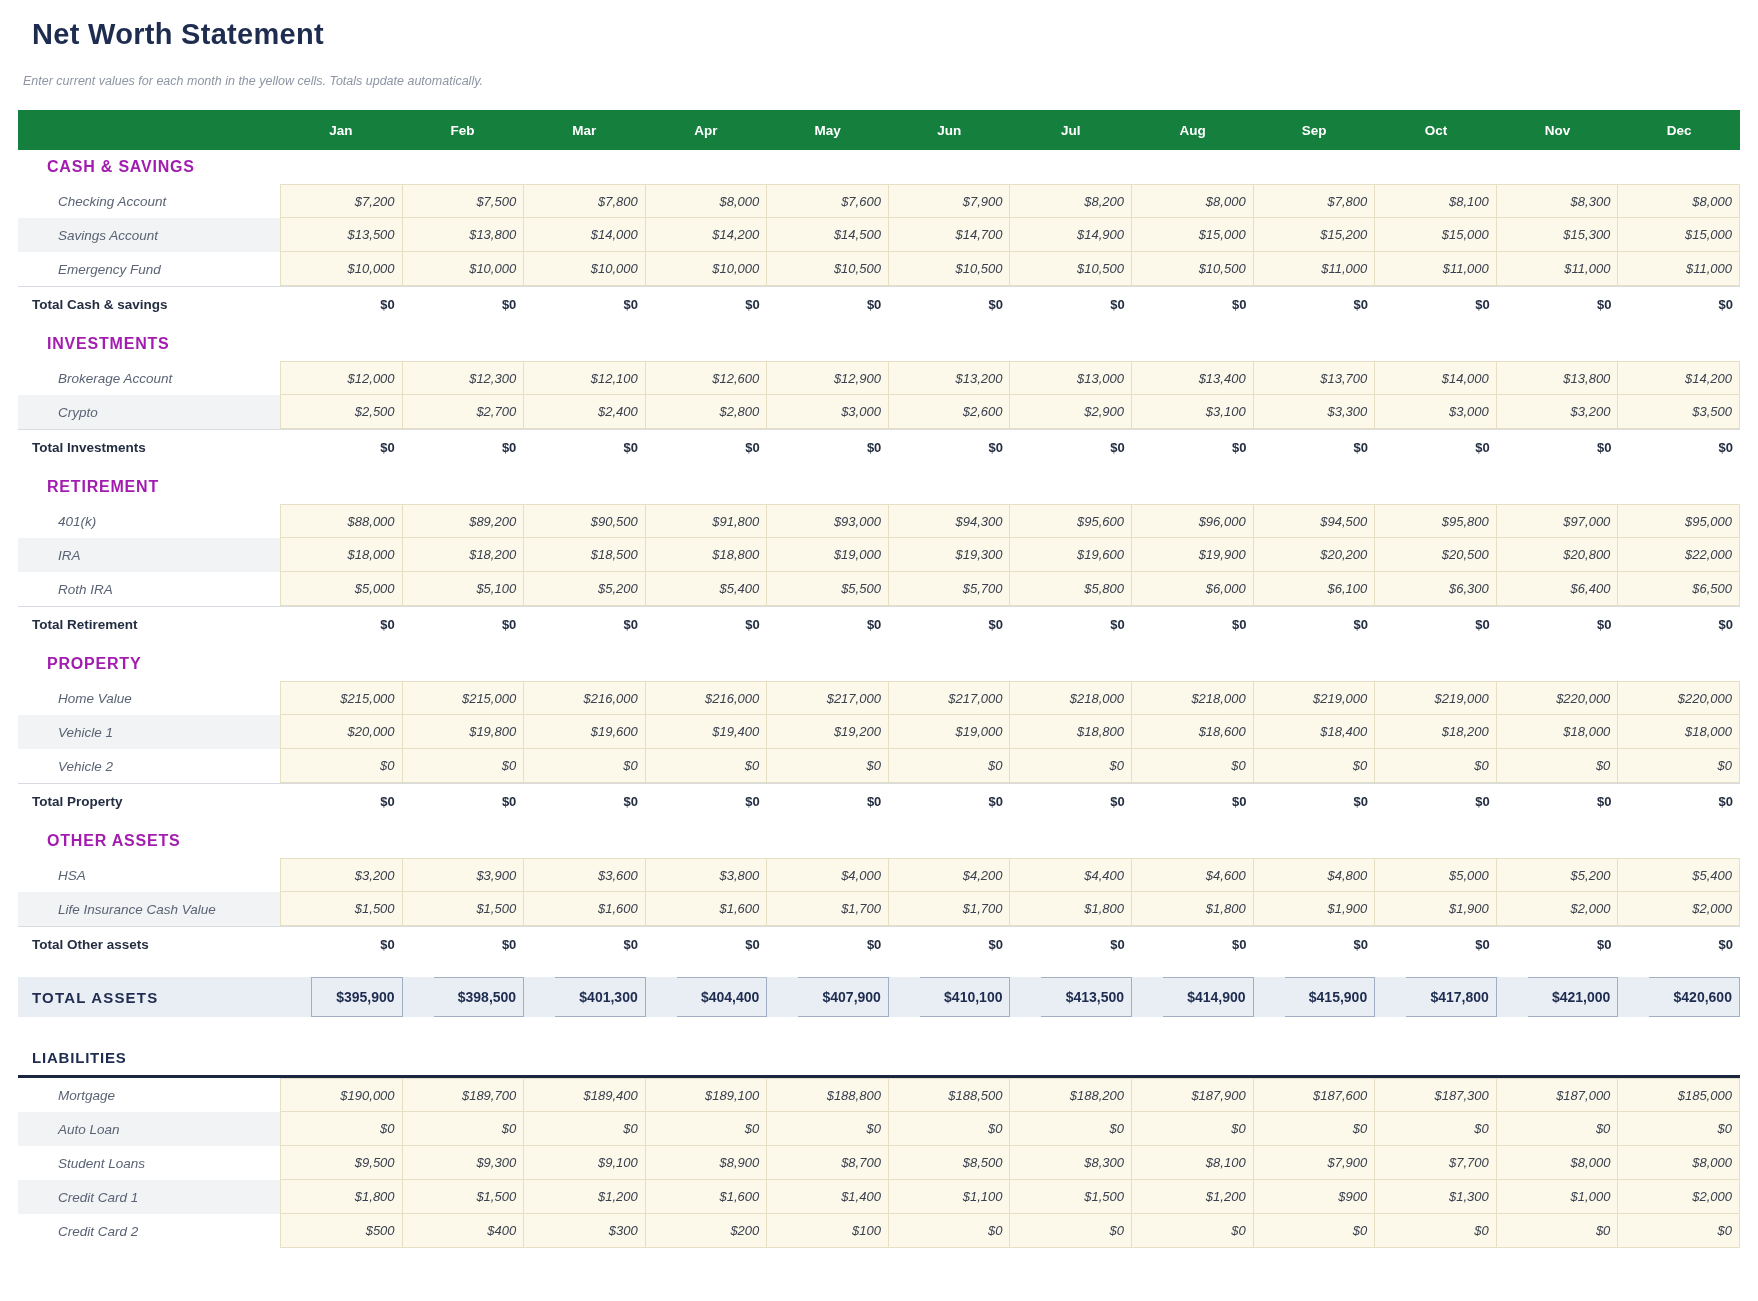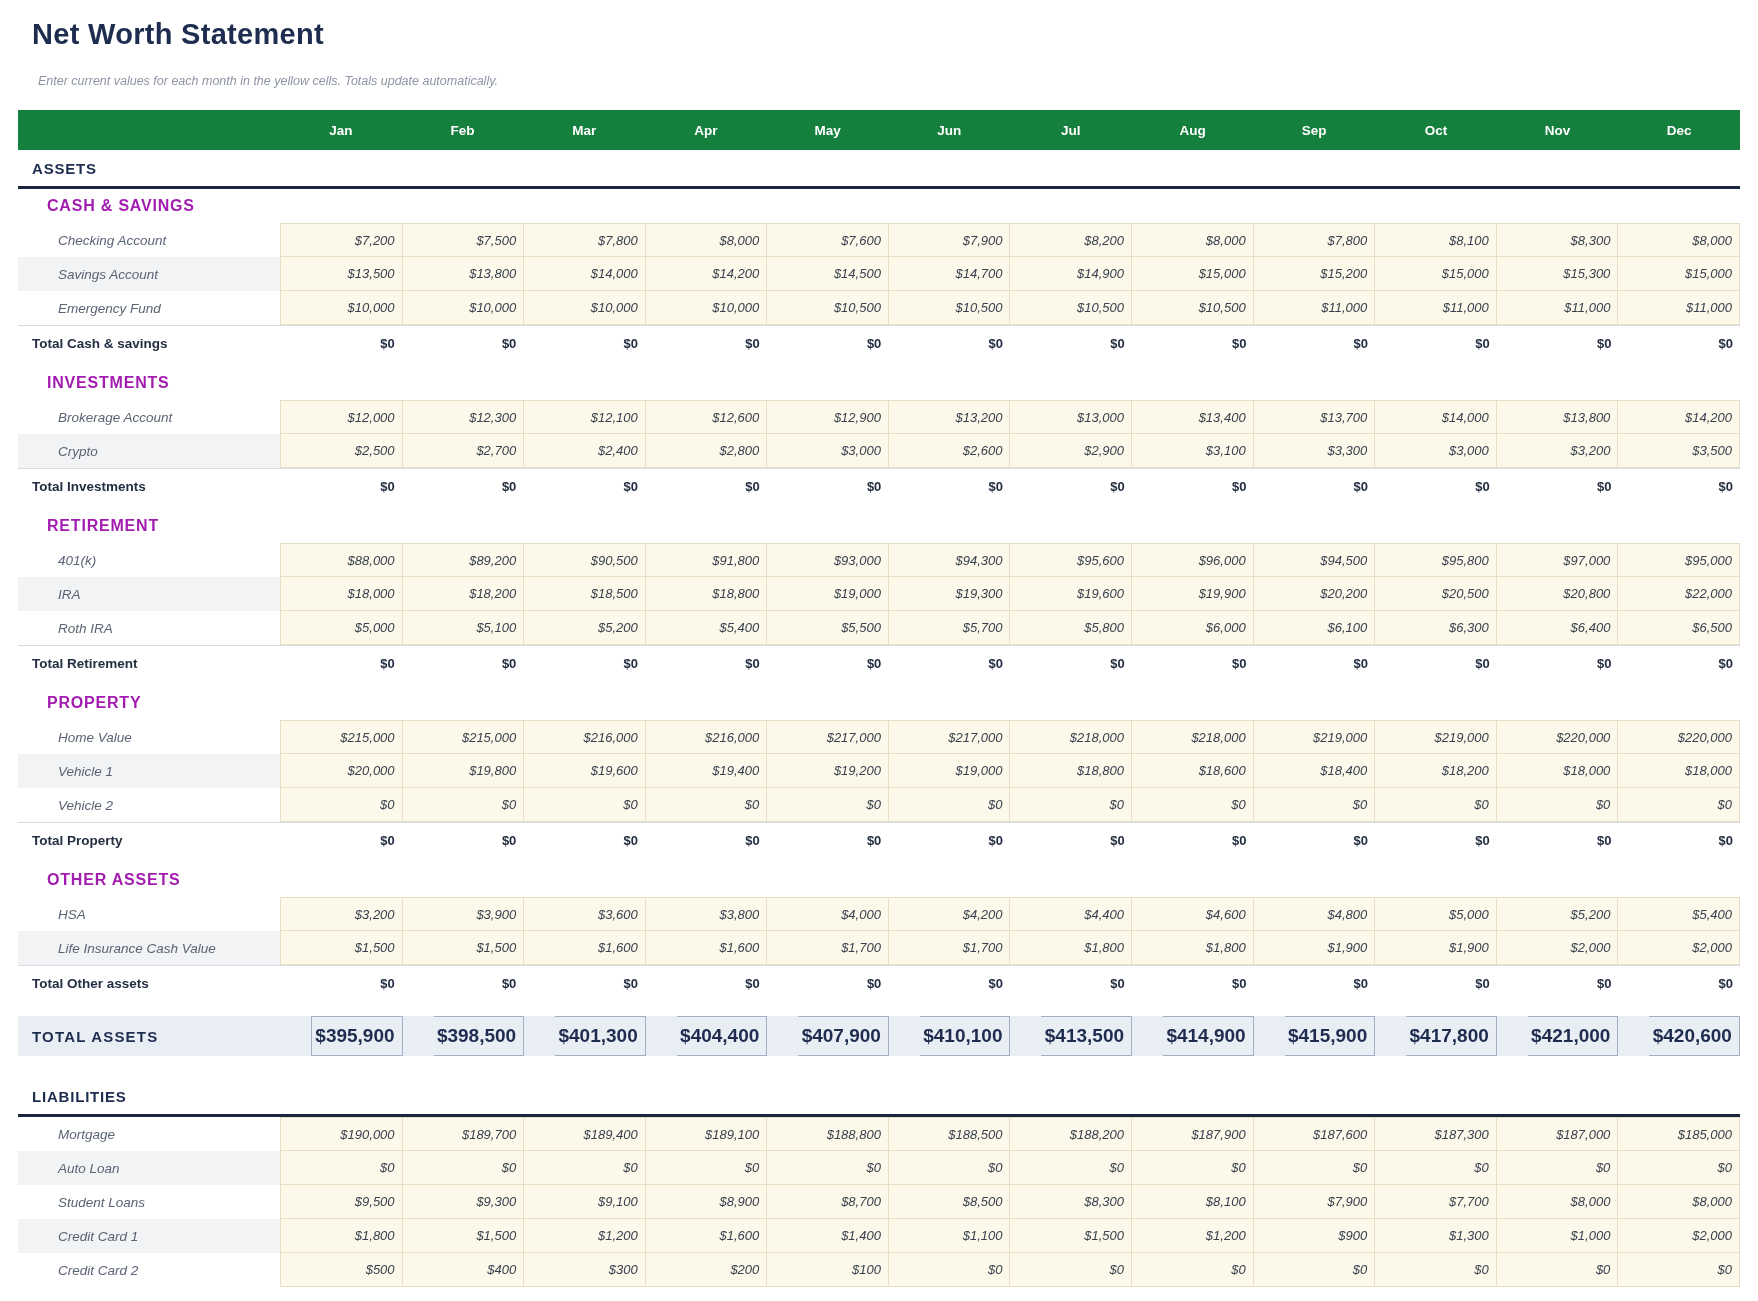--- a/index.html
+++ b/index.html
@@ -8,21 +8,21 @@
     padding:10px 18px;
     font-family:"Liberation Sans",sans-serif;
     color:#1d2c4f;
     overflow:hidden;
   }
   .page-title{
     margin:8px 0 8px 14px;
     font-size:29px;font-weight:bold;letter-spacing:0.3px;color:#1d2c4f;
   }
   .page-subtitle{
-    margin:23px 0 0 20px;
+    margin:23px 0 0 5px;
     font-size:12.5px;font-style:italic;color:#8d95a4;
   }
   .sheet{margin-top:22px;}
   .row{display:flex;align-items:stretch;}
   .lbl{
     flex:0 0 262px;width:262px;box-sizing:border-box;
     display:flex;align-items:center;
     font-size:13.5px;color:#5a6374;
   }
   .cell{
@@ -55,21 +55,21 @@
   .data-row.first .cell{border-top:1px solid #e7dfc3;}
   .data-row .cell:nth-child(2){border-left:1px solid #e7dfc3;}
   
   .total-row{height:34px;border-top:1px solid #d8dbe1;}
   .total-row .lbl{padding-left:14px;font-weight:bold;color:#242e42;}
   .total-row .cell{font-weight:bold;color:#242e42;}
   
   .grand-total{height:40px;background:#e9edf4;margin-top:16px;gap:31px;}
   .grand-total .lbl{padding-left:14px;font-weight:bold;font-size:15px;letter-spacing:1.2px;color:#1d2c4f;}
   .grand-total .cell{
-    font-weight:bold;font-size:19px;color:#1d2c4f;
+    font-weight:bold;font-size:14px;color:#1d2c4f;
     border-right:1px solid #a2aec4;border-top:1px solid #a2aec4;border-bottom:1px solid #a2aec4;
   }
   .grand-total .cell:nth-child(2){border-left:1px solid #a2aec4;}
 </style>
 </head>
 <body>
 
 <header>
   <h1 class="page-title">Net Worth Statement</h1>
   <p class="page-subtitle">Enter current values for each month in the yellow cells. Totals update automatically.</p>
@@ -84,23 +84,20 @@
       <div class="cell">Apr</div>
       <div class="cell">May</div>
       <div class="cell">Jun</div>
       <div class="cell">Jul</div>
       <div class="cell">Aug</div>
       <div class="cell">Sep</div>
       <div class="cell">Oct</div>
       <div class="cell">Nov</div>
       <div class="cell">Dec</div>
     </div>
-    <div class="row section-head">
-      <div class="lbl">ASSETS</div>
-    </div>
     <div class="row subsection">
       <div class="lbl">CASH &amp; SAVINGS</div>
     </div>
     <div class="row data-row first">
       <div class="lbl">Checking Account</div>
       <div class="cell">$7,200</div>
       <div class="cell">$7,500</div>
       <div class="cell">$7,800</div>
       <div class="cell">$8,000</div>
       <div class="cell">$7,600</div>

